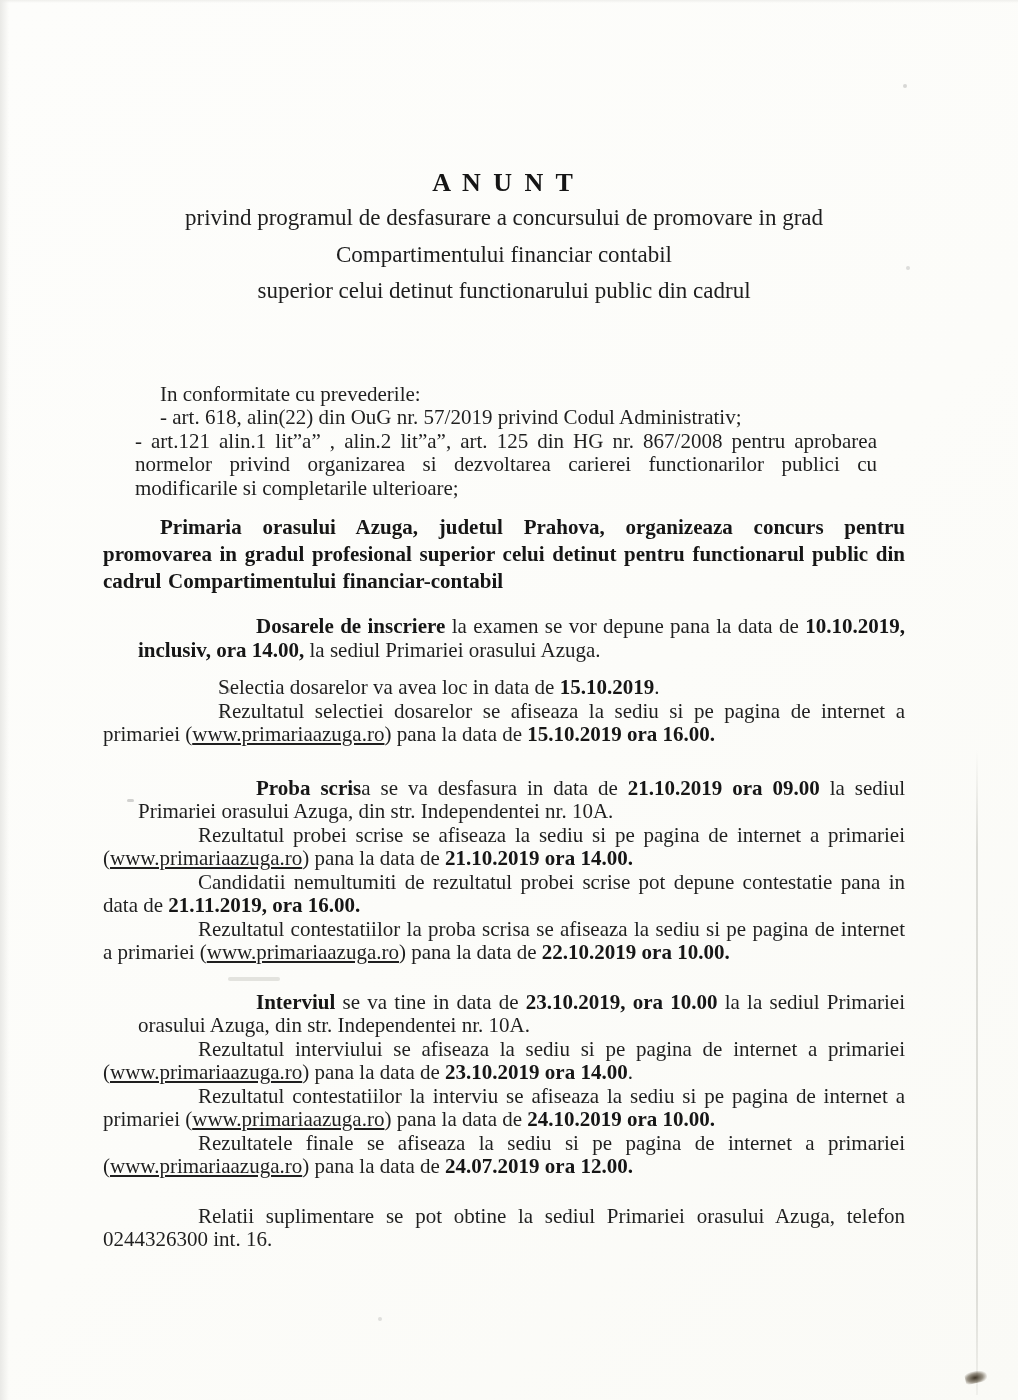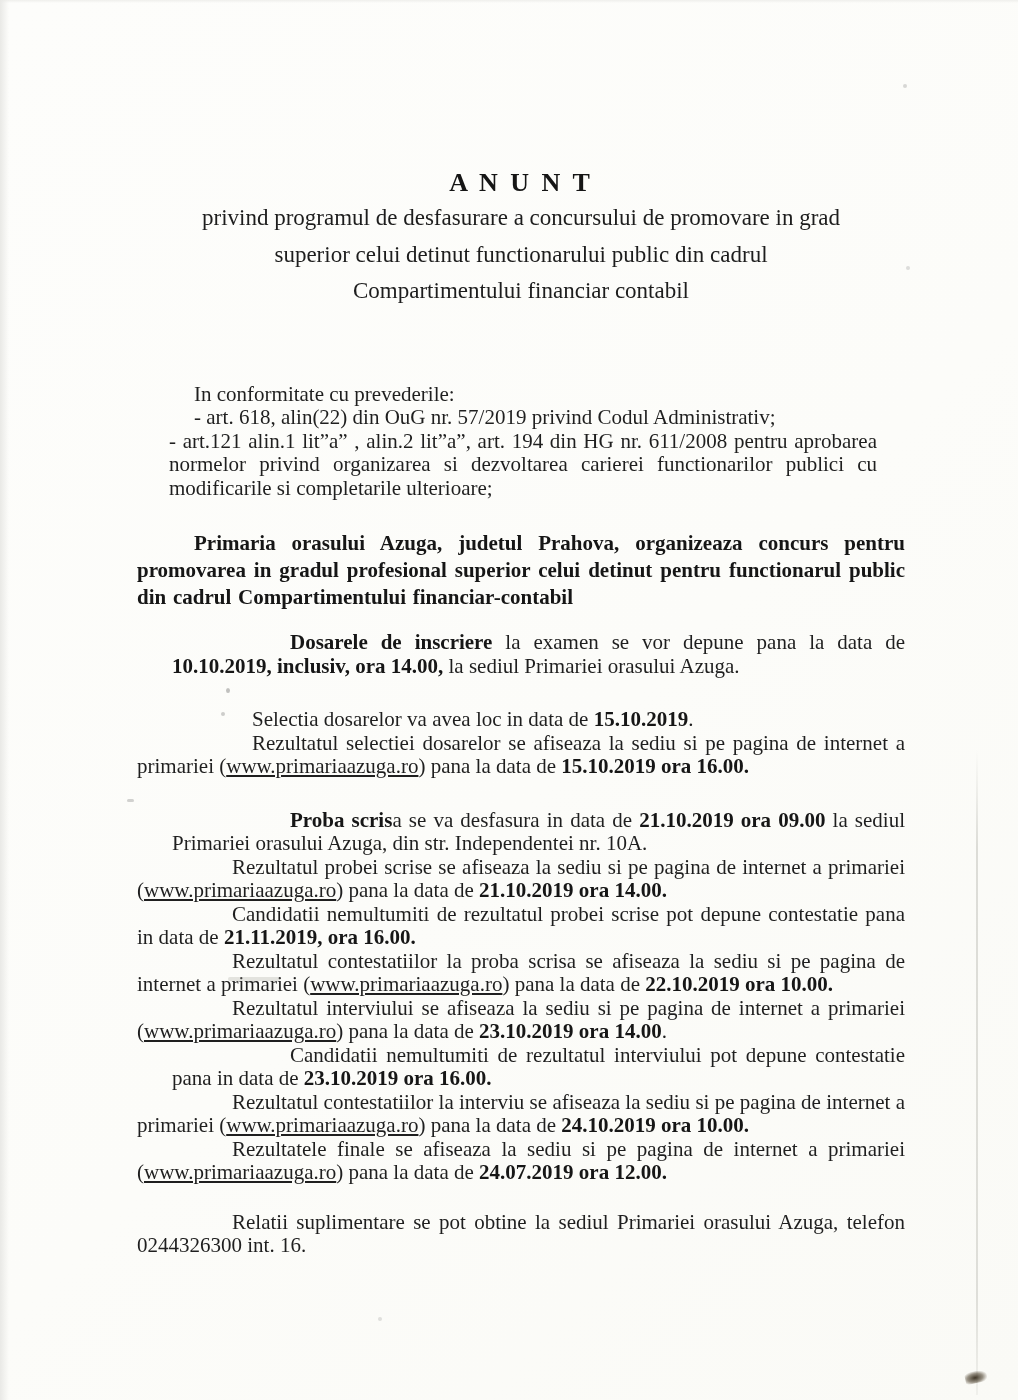--- a/index.html
+++ b/index.html
@@ -8,38 +8,38 @@
     width:1018px;height:1400px;
     background:linear-gradient(135deg,#fdfdfb 0%,#fcfcf9 55%,#fafaf6 100%);
     overflow:hidden;
     font-family:"Liberation Serif","DejaVu Serif",serif;
     color:#1f1f1f;
   }
   .edge-left{position:absolute;left:0;top:0;bottom:0;width:9px;
     background:linear-gradient(to right,#e9e9e6,rgba(233,233,230,0));}
   .edge-top{position:absolute;left:0;top:0;right:0;height:3px;
     background:linear-gradient(to bottom,#efefec,rgba(239,239,236,0));}
-  .content{position:absolute;left:137px;right:113px;top:0;}
+  .content{position:absolute;left:103px;right:113px;top:0;}
   .title{
     margin:168px 0 0 0;text-align:center;
     font-size:26px;font-weight:700;letter-spacing:3px;color:#151515;
   }
   .subtitle{margin-top:2px;text-align:center;font-size:23px;line-height:36.5px;color:#1d1d1d;}
   p{margin:0;font-size:21px;line-height:23.5px;text-align:justify;color:#1f1f1f;}
   p.left{text-align:left;}
   .b{font-weight:700;color:#161616;}
   .u{text-decoration:underline;text-underline-offset:2px;}
   .ind57{text-indent:57px}
   .ind95{text-indent:95px}
   .ind115{text-indent:115px}
   .ind118{text-indent:118px}
   .ml32{margin-left:32px;margin-right:28px;}
   .ml35{margin-left:35px;}
   .mt73{margin-top:73px}
-  .mt18{margin-top:30px}
+  .mt18{margin-top:14px}
   .mt20{margin-top:20px}
   .mt14{margin-top:30px}
   .mt26{margin-top:26px}
   .org{line-height:27px;word-spacing:1.5px;}
   
   .artifact{position:absolute;pointer-events:none;}
   .fold-line{left:976px;top:750px;width:2px;height:645px;
     background:linear-gradient(to bottom,rgba(200,200,194,0),rgba(195,195,188,.55) 15%,rgba(195,195,188,.5) 85%,rgba(200,200,194,.2));}
   .ink-smudge{left:965px;top:1371px;width:22px;height:12px;transform:rotate(-12deg);
     background:radial-gradient(ellipse at 45% 55%,rgba(48,38,22,.92) 0%,rgba(70,58,38,.55) 45%,rgba(70,58,38,0) 75%);}
@@ -56,42 +56,42 @@
 
 <div class="page">
   <div class="edge-top artifact"></div>
   <div class="edge-left artifact"></div>
 
   <div class="content">
     <h1 class="title">A N U N T</h1>
 
     <div class="subtitle">
       <div>privind programul de desfasurare a concursului de promovare in grad</div>
+      <div>Compartimentului financiar contabil</div>
       <div>superior celui detinut functionarului public din cadrul</div>
-      <div>Compartimentului financiar contabil</div>
     </div>
 
     <p class="left ind57 mt73"><span class="">In conformitate cu prevederile:</span></p>
     <p class="left ind57"><span class="">- art. 618, alin(22) din OuG nr. 57/2019 privind Codul Administrativ;</span></p>
-    <p class="ml32"><span class="">- art.121 alin.1 lit”a” , alin.2 lit”a”, art. 194 din HG nr. 611/2008 pentru aprobarea normelor privind organizarea si dezvoltarea carierei functionarilor publici cu modificarile si completarile ulterioare;</span></p>
+    <p class="ml32"><span class="">- art.121 alin.1 lit”a” , alin.2 lit”a”, art. 125 din HG nr. 867/2008 pentru aprobarea normelor privind organizarea si dezvoltarea carierei functionarilor publici cu modificarile si completarile ulterioare;</span></p>
 
     <p class="ind57 mt18 org"><span class="b ">Primaria orasului Azuga, judetul Prahova, organizeaza concurs pentru promovarea in gradul profesional superior celui detinut pentru functionarul public din cadrul Compartimentului financiar-contabil</span></p>
 
     <p class="ml35 ind118 mt20"><span class="b ">Dosarele de inscriere </span><span class="">la examen se vor depune pana la data de </span><span class="b ">10.10.2019, inclusiv, ora 14.00,</span><span class=""> la sediul Primariei orasului Azuga.</span></p>
 
     <p class="left ind115 mt18"><span class="">Selectia dosarelor va avea loc in data de </span><span class="b ">15.10.2019</span><span class="">.</span></p>
     <p class="ind115"><span class="">Rezultatul selectiei dosarelor se afiseaza la sediu si pe pagina de internet a primariei (</span><span class="u">www.primariaazuga.ro</span><span class="">) pana la data de </span><span class="b ">15.10.2019 ora 16.00.</span></p>
 
     <p class="ml35 ind118 mt14"><span class="b ">Proba scris</span><span class="">a se va desfasura in data de </span><span class="b ">21.10.2019 ora 09.00</span><span class=""> la sediul Primariei orasului Azuga, din str. Independentei nr. 10A.</span></p>
     <p class="ind95"><span class="">Rezultatul probei scrise se afiseaza la sediu si pe pagina de internet a primariei (</span><span class="u">www.primariaazuga.ro</span><span class="">) pana la data de </span><span class="b ">21.10.2019 ora 14.00.</span></p>
     <p class="ind95"><span class="">Candidatii nemultumiti de rezultatul probei scrise pot depune contestatie pana in data de </span><span class="b ">21.11.2019, ora 16.00.</span></p>
     <p class="ind95"><span class="">Rezultatul contestatiilor la proba scrisa se afiseaza la sediu si pe pagina de internet a primariei (</span><span class="u">www.primariaazuga.ro</span><span class="">) pana la data de </span><span class="b ">22.10.2019 ora 10.00.</span></p>
 
+    <p class="ml35 ind118 mt26"><span class="b ">Interviul</span><span class=""> se va tine in data de </span><span class="b ">23.10.2019, ora 10.00</span><span class=""> la la sediul Primariei orasului Azuga, din str. Independentei nr. 10A.</span></p>
     <p class="ind95"><span class="">Rezultatul interviului se afiseaza la sediu si pe pagina de internet a primariei (</span><span class="u">www.primariaazuga.ro</span><span class="">) pana la data de </span><span class="b ">23.10.2019 ora 14.00</span><span class="">.</span></p>
-    <p class="ml35 ind118"><span class="">Candidatii nemultumiti de rezultatul interviului pot depune contestatie pana in data de </span><span class="b ">23.10.2019 ora 16.00.</span></p>
     <p class="ind95"><span class="">Rezultatul contestatiilor la interviu se afiseaza la sediu si pe pagina de internet a primariei (</span><span class="u">www.primariaazuga.ro</span><span class="">) pana la data de </span><span class="b ">24.10.2019 ora 10.00.</span></p>
     <p class="ind95"><span class="">Rezultatele finale se afiseaza la sediu si pe pagina de internet a primariei (</span><span class="u">www.primariaazuga.ro</span><span class="">) pana la data de </span><span class="b ">24.07.2019 ora 12.00.</span></p>
 
     <p class="ind95 mt26"><span class="">Relatii suplimentare se pot obtine la sediul Primariei orasului Azuga, telefon 0244326300 int. 16.</span></p>
   </div>
 
   <div class="artifact fold-line"></div>
   <div class="artifact ink-smudge"></div>
   <div class="artifact dot1"></div>
   <div class="artifact dot2"></div>

